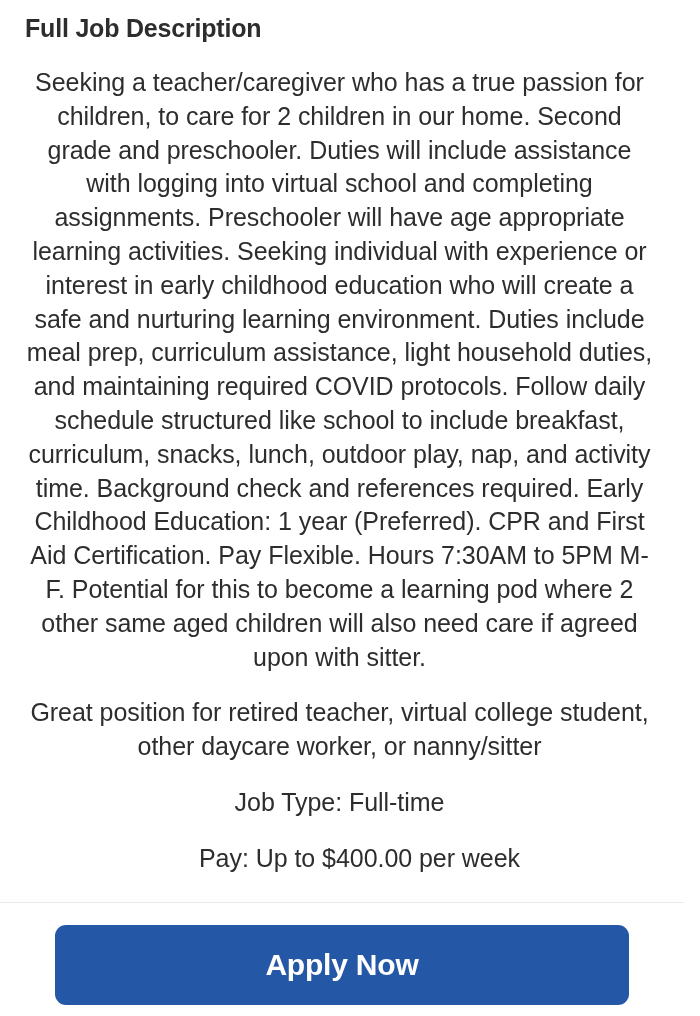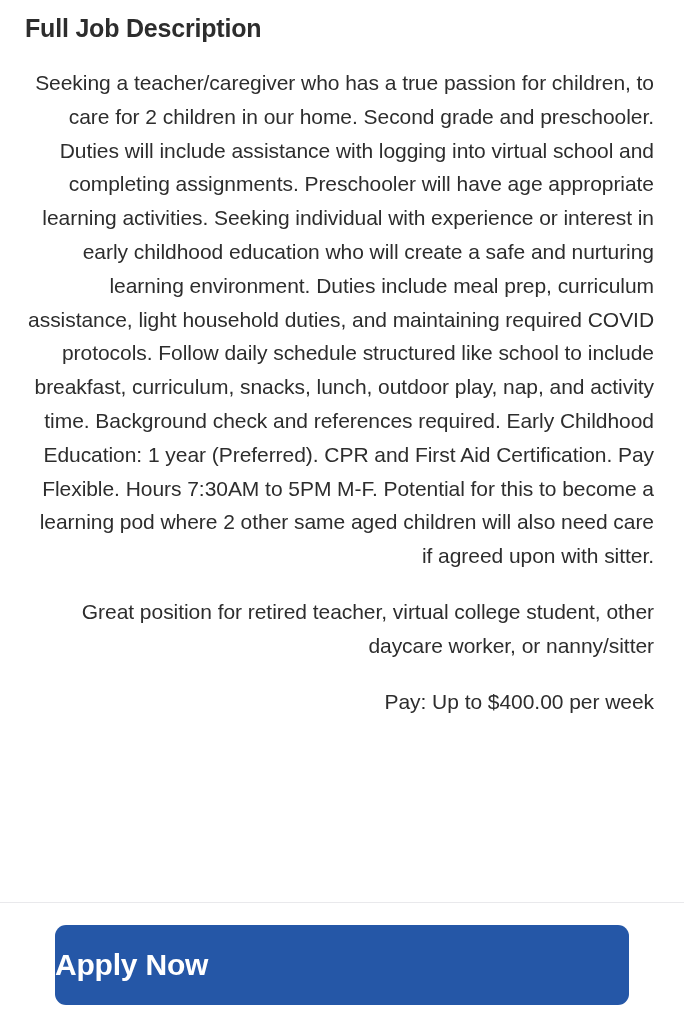--- a/index.html
+++ b/index.html
@@ -37,26 +37,26 @@
   .section-title {
     font-size: 25px;
     font-weight: bold;
     line-height: 32px;
     letter-spacing: -0.2px;
     color: #2d2d2d;
     margin-bottom: 22px;
   }
 
   .job-paragraph {
-    font-size: 21px;
+    font-size: 25px;
     line-height: 33.8px;
     color: #2d2d2d;
     letter-spacing: -0.05px;
     margin-bottom: 22px;
-    text-align: right;
+    text-align: center;
   }
 
   .job-paragraph:last-child { margin-bottom: 0; margin-left: 40px; }
 
   
   .apply-bar {
     flex: 0 0 auto;
     border-top: 1px solid #e9e9ec;
     background: #ffffff;
     padding: 22px 55px 11px 55px;
@@ -68,38 +68,39 @@
     height: 80px;
     background: #2557a7;
     color: #ffffff;
     border: none;
     border-radius: 11px;
     font-family: "Liberation Sans", "DejaVu Sans", sans-serif;
     font-size: 30px;
     font-weight: bold;
     letter-spacing: -0.2px;
     line-height: 80px;
-    text-align: left;
+    text-align: center;
     cursor: pointer;
     padding: 0;
   }
 </style>
 </head>
 <body>
 
 <div id="page">
 
   <div class="description-region">
 
     <h1 class="section-title">Full Job Description</h1>
 
     <p class="job-paragraph">Seeking a teacher/caregiver who has a true passion for children, to care for 2 children in our home. Second grade and preschooler. Duties will include assistance with logging into virtual school and completing assignments. Preschooler will have age appropriate learning activities. Seeking individual with experience or interest in early childhood education who will create a safe and nurturing learning environment. Duties include meal prep, curriculum assistance, light household duties, and maintaining required COVID protocols. Follow daily schedule structured like school to include breakfast, curriculum, snacks, lunch, outdoor play, nap, and activity time. Background check and references required. Early Childhood Education: 1 year (Preferred). CPR and First Aid Certification. Pay Flexible. Hours 7:30AM to 5PM M-F. Potential for this to become a learning pod where 2 other same aged children will also need care if agreed upon with sitter.</p>
 
     <p class="job-paragraph">Great position for retired teacher, virtual college student, other daycare worker, or nanny/sitter</p>
 
+    <p class="job-paragraph">Job Type: Full-time</p>
 
     <p class="job-paragraph">Pay: Up to $400.00 per week</p>
 
   </div>
 
   <div class="apply-bar">
     <button class="apply-button">Apply Now</button>
   </div>
 
 </div>

